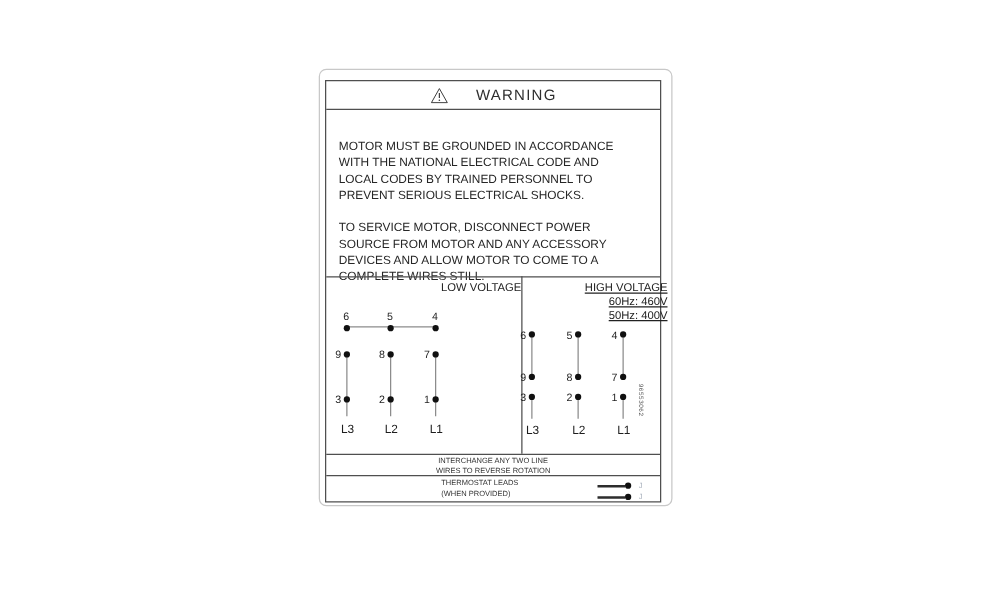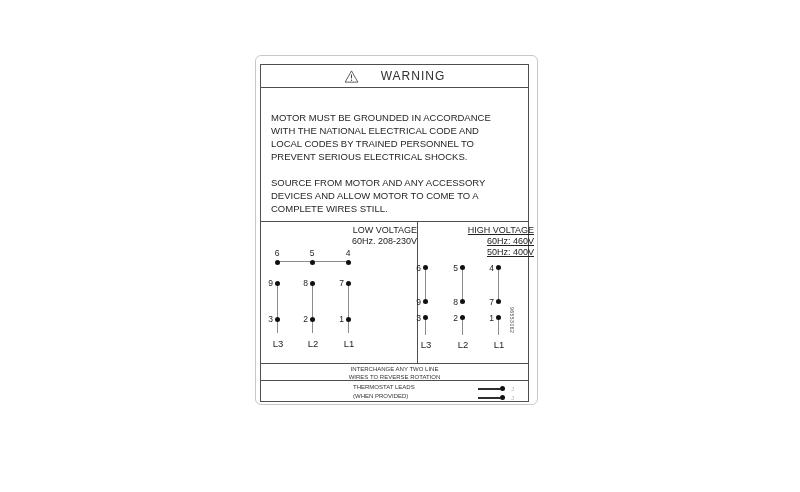--- a/index.html
+++ b/index.html
@@ -81,31 +81,31 @@
     </svg>
     <span class="warn-title">WARNING</span>
   </div>
 
   <div class="body-text">
     <div class="ln">MOTOR MUST BE GROUNDED IN ACCORDANCE</div>
     <div class="ln">WITH THE NATIONAL ELECTRICAL CODE AND</div>
     <div class="ln">LOCAL CODES BY TRAINED PERSONNEL TO</div>
     <div class="ln">PREVENT SERIOUS ELECTRICAL SHOCKS.</div>
     <div class="para-gap"></div>
+    <div class="ln">TO SERVICE MOTOR, DISCONNECT POWER</div>
     <div class="ln">SOURCE FROM MOTOR AND ANY ACCESSORY</div>
     <div class="ln">DEVICES AND ALLOW MOTOR TO COME TO A</div>
     <div class="ln">COMPLETE WIRES STILL.</div>
   </div>
 
   <div class="v-sect"></div>
   <div class="v-divider"></div>
 
   <div class="v-title lv-title">
     <div>LOW VOLTAGE</div>
-    <div>60Hz. 208-230V</div>
   </div>
 
   <div class="wire" style="left:16px;top:196px;width:71px;height:1px;"></div>
   <div class="wire" style="left:16px;top:218px;width:1px;height:50px;"></div>
   <div class="wire" style="left:51px;top:218px;width:1px;height:50px;"></div>
   <div class="wire" style="left:87px;top:218px;width:1px;height:50px;"></div>
 
   <span class="num num-above" style="left:16px;top:184px;">6</span>
   <span class="num num-above" style="left:51px;top:184px;">5</span>
   <span class="num num-above" style="left:87px;top:184px;">4</span>

